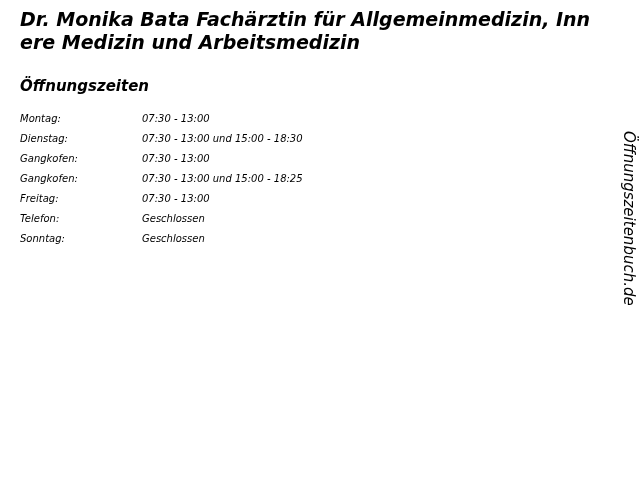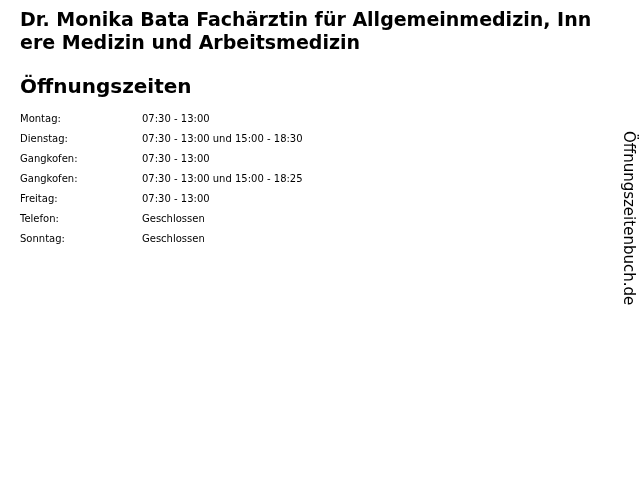--- a/index.html
+++ b/index.html
@@ -10,20 +10,21 @@
   .page {
     position: relative;
     width: 640px;
     height: 480px;
     overflow: hidden;
     background: #ffffff;
     color: #000000;
     font-family: "DejaVu Sans", sans-serif;
     box-sizing: border-box;
     padding: 8px 0 0 20px;
+    font-style: italic;
   }
   .title {
     margin: 0;
     width: 602px;
     font-size: 19px;
     font-weight: bold;
     line-height: 23px;
     letter-spacing: 0;
   }
   .title .tline {
@@ -33,21 +34,21 @@
   .contact {
     margin-top: 10px;
     font-size: 15px;
     line-height: 20px;
   }
   .contact .cline {
     white-space: nowrap;
   }
   .hours-heading {
     margin: 22px 0 0 0;
-    font-size: 20px;
+    font-size: 15px;
     font-weight: bold;
     line-height: 20px;
   }
   .hours {
     margin-top: 13px;
     font-size: 10px;
     line-height: 20px;
   }
   .hrow {
     display: flex;

